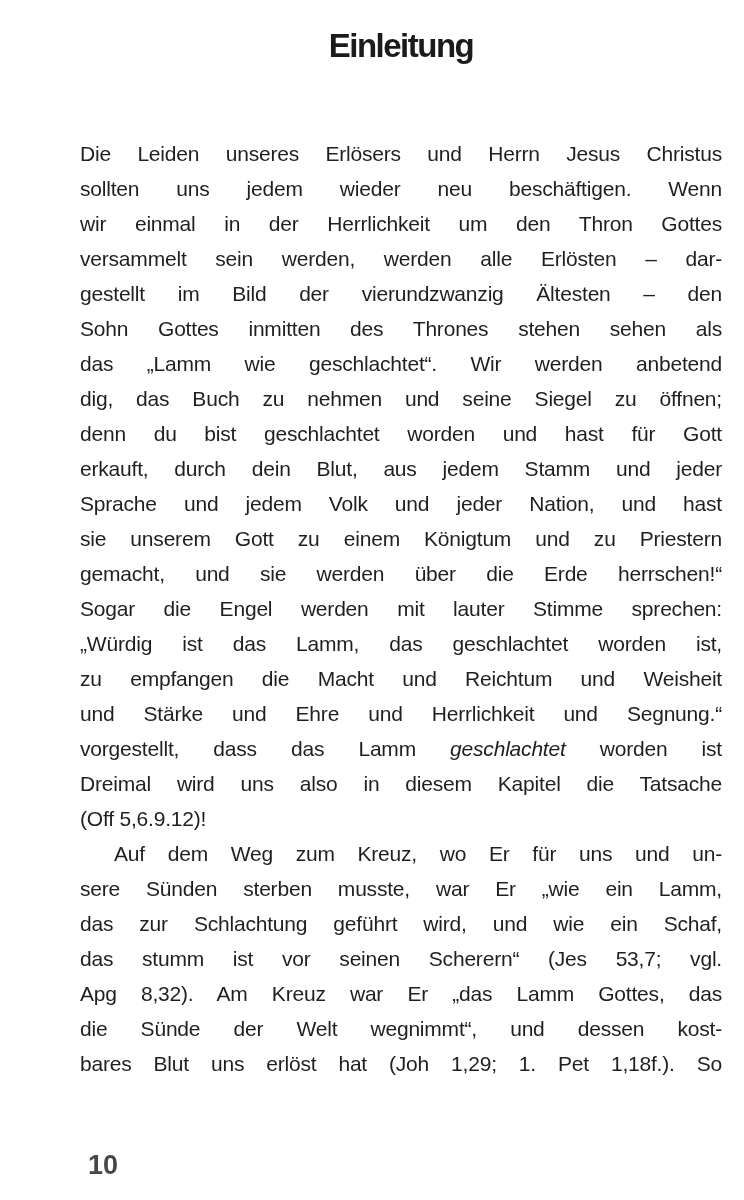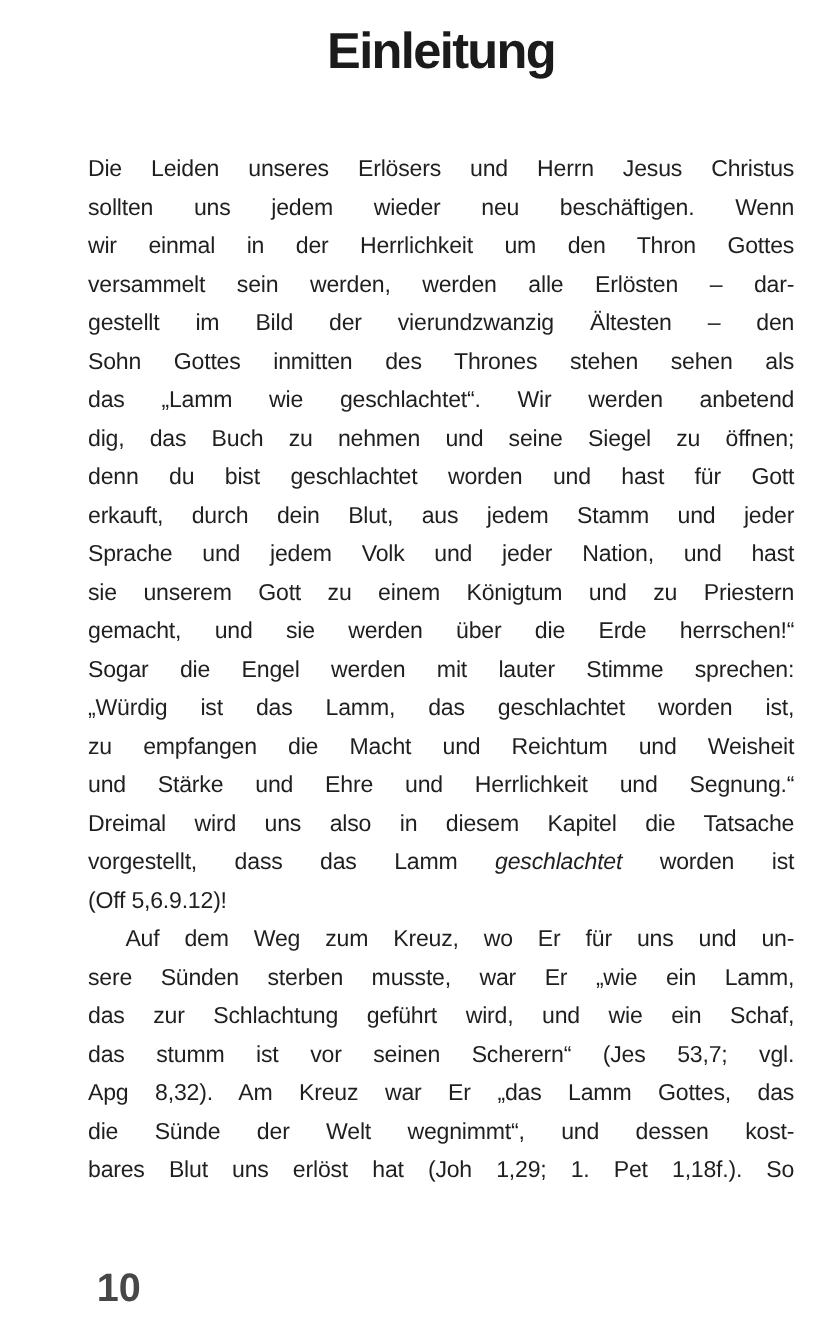--- a/index.html
+++ b/index.html
@@ -14,21 +14,21 @@
     background: #ffffff;
     overflow: hidden;
     font-family: "Liberation Sans", sans-serif;
   }
   .chapter-title {
     position: absolute;
     top: 20px;
     left: 80px;
     width: 642px;
     text-align: center;
-    font-size: 46px;
+    font-size: 33px;
     line-height: 52px;
     font-weight: 700;
     letter-spacing: -1.5px;
     color: #1b1b1b;
   }
   .body-text {
     position: absolute;
     top: 136px;
     left: 80px;
     width: 642px;
@@ -52,21 +52,21 @@
   .tline.indent {
     text-indent: 34px;
   }
   .ital {
     font-style: italic;
   }
   .page-number {
     position: absolute;
     left: 88px;
     top: 1150px;
-    font-size: 36px;
+    font-size: 27px;
     font-weight: 700;
     color: #474747;
   }
 </style>
 </head>
 <body>
 
 <div class="page">
 
   <div class="chapter-title">Einleitung</div>
@@ -84,22 +84,22 @@
       <div class="tline">dig, das Buch zu nehmen und seine Siegel zu öffnen;</div>
       <div class="tline">denn du bist geschlachtet worden und hast für Gott</div>
       <div class="tline">erkauft, durch dein Blut, aus jedem Stamm und jeder</div>
       <div class="tline">Sprache und jedem Volk und jeder Nation, und hast</div>
       <div class="tline">sie unserem Gott zu einem Königtum und zu Priestern</div>
       <div class="tline">gemacht, und sie werden über die Erde herrschen!“</div>
       <div class="tline">Sogar die Engel werden mit lauter Stimme sprechen:</div>
       <div class="tline">„Würdig ist das Lamm, das geschlachtet worden ist,</div>
       <div class="tline">zu empfangen die Macht und Reichtum und Weisheit</div>
       <div class="tline">und Stärke und Ehre und Herrlichkeit und Segnung.“</div>
+      <div class="tline"><span>vorgestellt, dass das Lamm </span><span class="ital">geschlachtet</span><span> worden ist</span></div>
       <div class="tline">Dreimal wird uns also in diesem Kapitel die Tatsache</div>
-      <div class="tline"><span>vorgestellt, dass das Lamm </span><span class="ital">geschlachtet</span><span> worden ist</span></div>
       <div class="tline flush">(Off 5,6.9.12)!</div>
     </div>
 
     <div>
       <div class="tline indent">Auf dem Weg zum Kreuz, wo Er für uns und un-</div>
       <div class="tline">sere Sünden sterben musste, war Er „wie ein Lamm,</div>
       <div class="tline">das zur Schlachtung geführt wird, und wie ein Schaf,</div>
       <div class="tline">das stumm ist vor seinen Scherern“ (Jes 53,7; vgl.</div>
       <div class="tline">Apg 8,32). Am Kreuz war Er „das Lamm Gottes, das</div>
       <div class="tline">die Sünde der Welt wegnimmt“, und dessen kost-</div>

